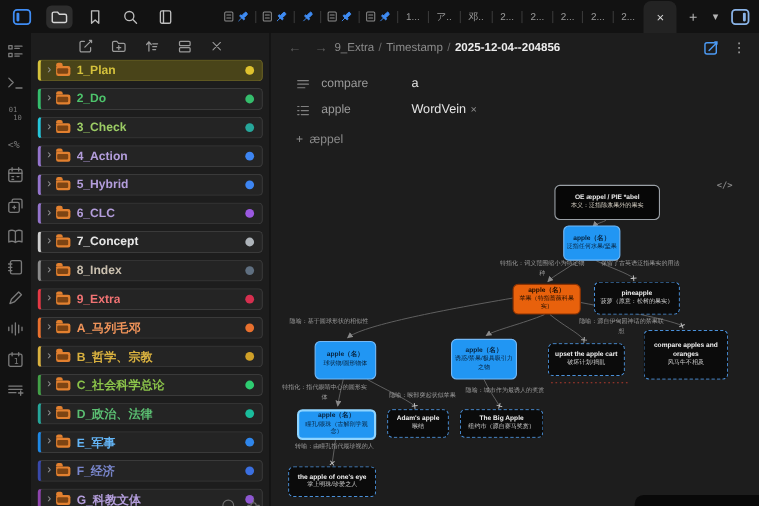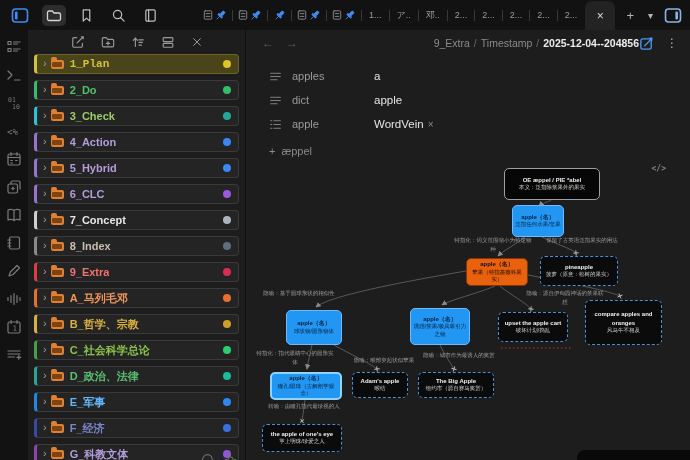--- a/index.html
+++ b/index.html
@@ -43,21 +43,21 @@
 .fold::before{content:"";position:absolute;top:-3px;left:0;width:6px;height:3px;background:#e2802f;border-radius:2px 2px 0 0}
 .fold::after{content:"";position:absolute;left:1.5px;top:2px;right:1.5px;bottom:1.5px;background:#7d4413;border-radius:1px}
 .rl{white-space:nowrap;overflow:hidden;text-overflow:ellipsis}
 .dot{width:8px;height:8px;border-radius:50%;margin-left:auto;flex:none}
 .tree-foot{position:absolute;bottom:-6px;right:8px;display:flex;gap:10px;color:#6e6e6e}
 
 
 .content{flex:1;background:#1d1d1d;position:relative;border-left:1px solid #101010;min-width:0}
 .crumbbar{height:26px;display:flex;align-items:center;padding:0 10px;font-size:10.5px;color:#8b8b8b}
 .nav-arrow{color:#5c5c5c;font-size:12px;padding:0 6px;cursor:pointer}
-.crumb{flex:1;text-align:right;white-space:nowrap;overflow:hidden}
+.crumb{flex:1;text-align:left;white-space:nowrap;overflow:hidden}
 .crumb .part{cursor:pointer}
 .crumb .last{color:#ececec;font-weight:bold}
 .crumb .sep{color:#6a6a6a;margin:0 4px}
 .crumb-actions{display:flex;align-items:center;gap:10px}
 .kebab{color:#b0b0b0;font-size:12px;cursor:pointer;padding:0 2px}
 
 .attrs{padding:8px 0 0 23px;font-size:11px}
 .attr-row{display:flex;align-items:center;height:24px;color:#9a9a9a}
 .attr-ic{width:14px;margin-right:9px}
 .attr-name{width:82px}
@@ -330,21 +330,21 @@
             <svg width="12" height="12" viewBox="0 0 16 16">
               <path class="icon-line" d="M3.5 3.5l9 9M12.5 3.5l-9 9"></path>
             </svg>
           </span>
       </div>
 
       <div class="tree-list">
         <div class="row sel" style="border-left-color: rgb(213, 194, 60);">
             <span class="chev">›</span>
             <span class="fold"></span>
-            <span class="rl" style="color: rgb(213, 194, 60); font-family: Liberation Mono, monospace;">1_Plan</span>
+            <span class="rl" style="color: rgb(213, 194, 60);">1_Plan</span>
             <span class="dot" style="background: rgb(223, 194, 46);"></span>
           </div>
         <div class="row" style="border-left-color: rgb(53, 189, 108);">
             <span class="chev">›</span>
             <span class="fold"></span>
             <span class="rl" style="color: rgb(77, 195, 107);">2_Do</span>
             <span class="dot" style="background: rgb(53, 189, 108);"></span>
           </div>
         <div class="row" style="border-left-color: rgb(38, 198, 218);">
             <span class="chev">›</span>
@@ -464,31 +464,22 @@
         </span>
       </div>
 
       <div class="attrs">
         <div class="attr-row">
           <span class="attr-ic">
               <svg width="13" height="13" viewBox="0 0 16 16">
                 <path class="icon-line" style="stroke:#808080" d="M2 4h12M2 8h12M2 12h8"></path>
               </svg>
             </span>
-          <span class="attr-name">apples</span>
+          <span class="attr-name">compare</span>
           <span class="attr-val">a</span>
-        </div>
-        <div class="attr-row">
-          <span class="attr-ic">
-              <svg width="13" height="13" viewBox="0 0 16 16">
-                <path class="icon-line" style="stroke:#808080" d="M2 4h12M2 8h12M2 12h8"></path>
-              </svg>
-            </span>
-          <span class="attr-name">dict</span>
-          <span class="attr-val">apple</span>
         </div>
         <div class="attr-row">
           <span class="attr-ic">
               <svg width="13" height="13" viewBox="0 0 16 16">
                 <path class="icon-line" style="stroke:#808080" d="M2 3.5h1.5M6 3.5h8M2 8h1.5M6 8h8M2 12.5h1.5M6 12.5h8"></path>
               </svg>
             </span>
           <span class="attr-name">apple</span>
           <span class="attr-val">WordVein</span>
           <span class="tagx">×</span>

